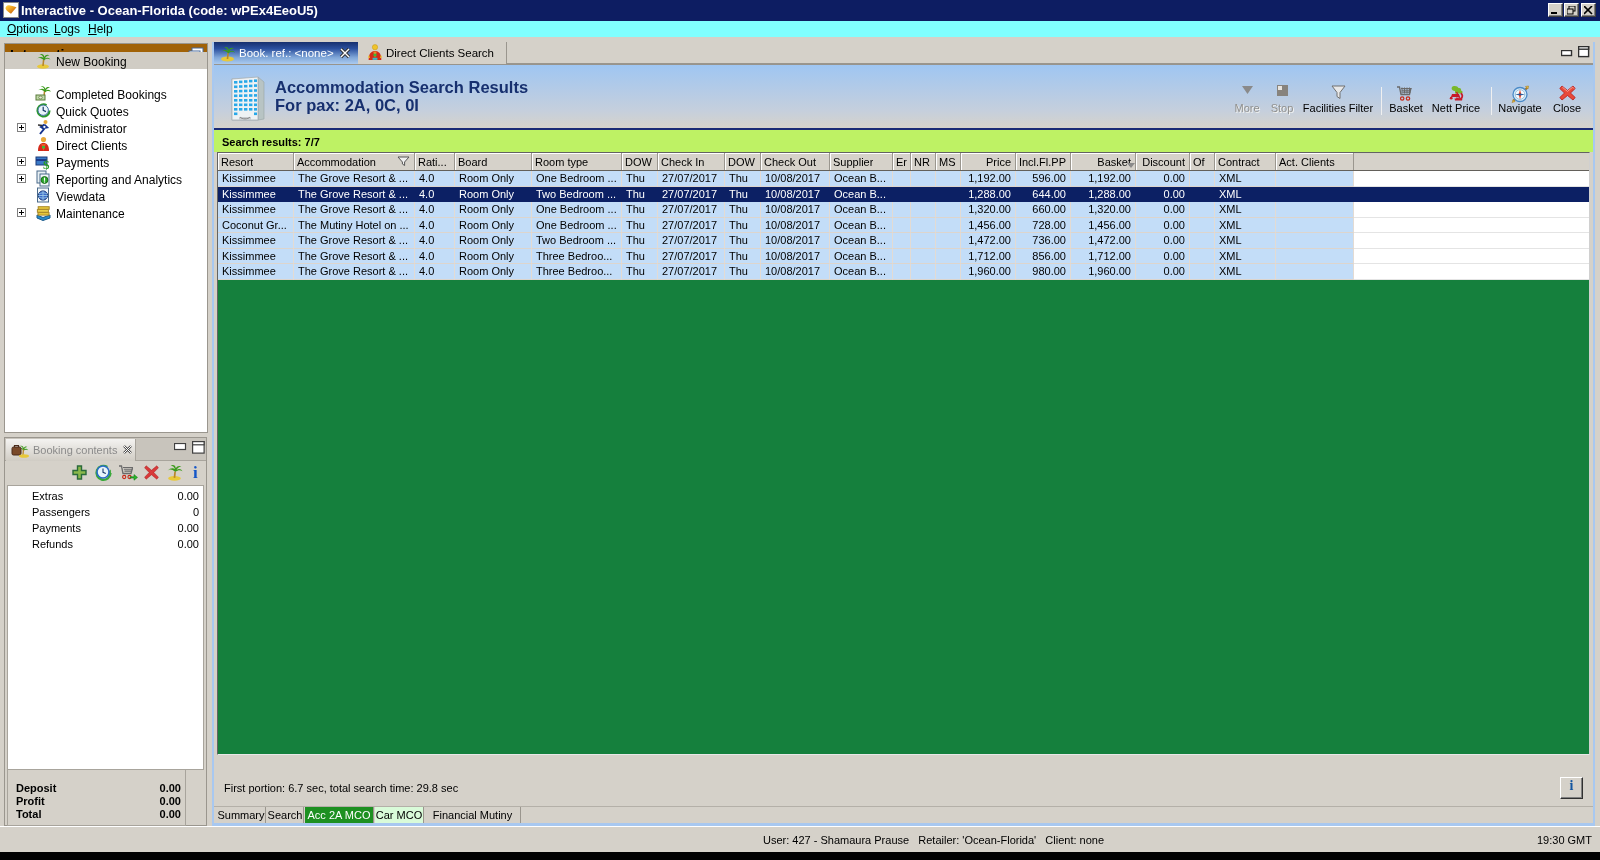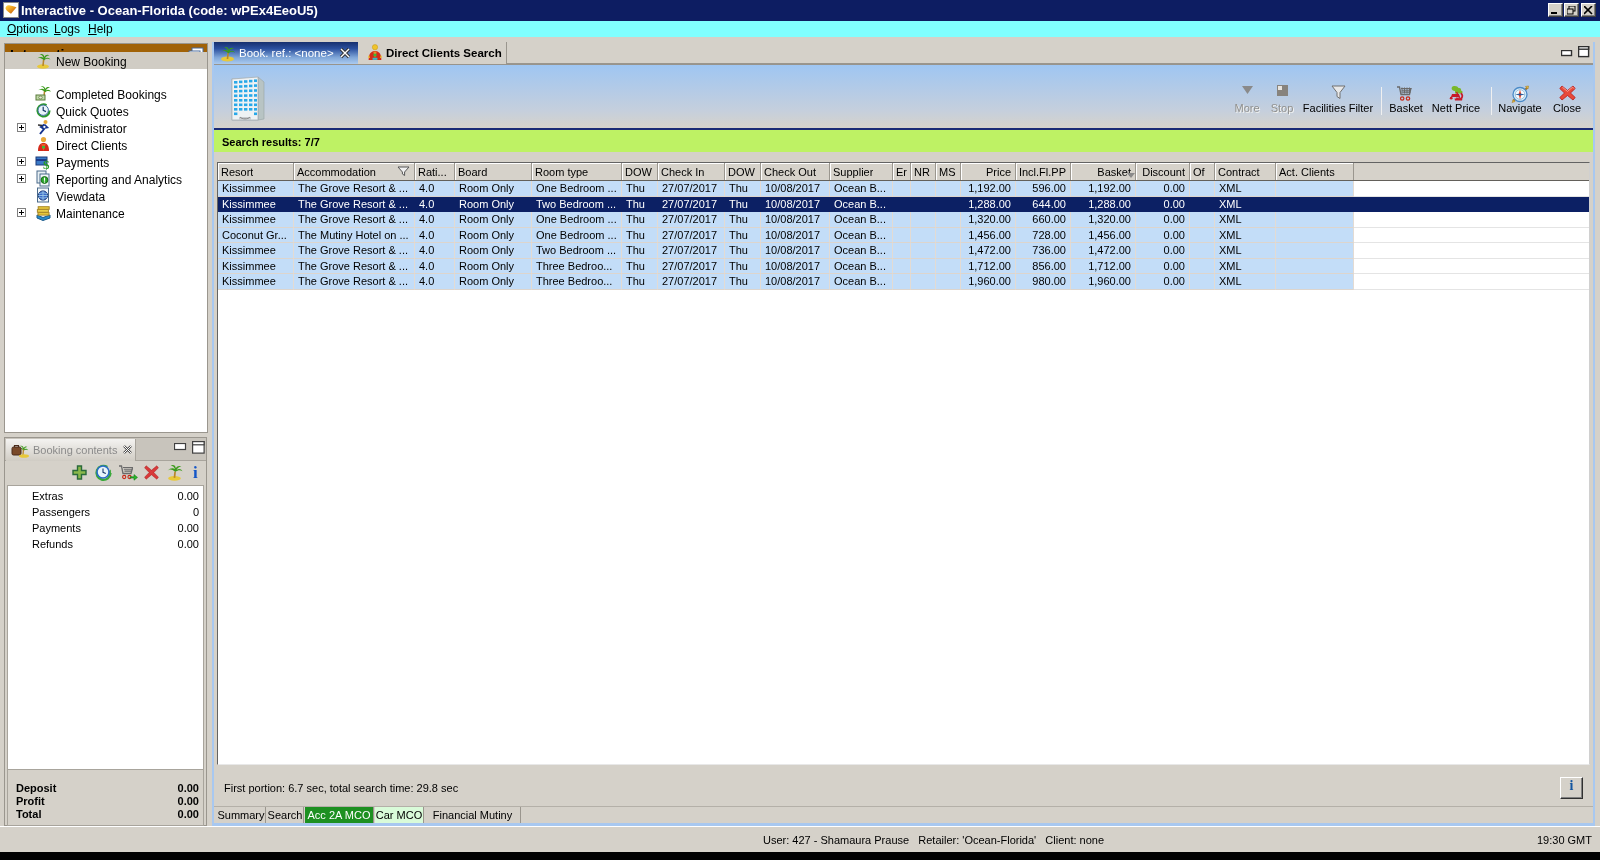--- a/index.html
+++ b/index.html
@@ -36,43 +36,43 @@
 
 #bookpanel { left:4px; top:437px; width:203px; height:389px; background:#d5d1c9; border:1px solid #9a968e; }
 #booktabs { left:0; top:0; width:201px; height:23px; background:#c8c4bc; border-bottom:1px solid #a8a49c; }
 #booktab { left:1px; top:1px; width:130px; height:22px; background:linear-gradient(#f4f3f1,#d0ccc4); border-right:1px solid #a8a49c; }
 #booktab .blabel { position:absolute; left:27px; top:5px; color:#8a8a8a; font-size:11px; white-space:nowrap; }
 #booktoolbar { left:0; top:23px; width:201px; height:24px; background:#d5d1c9; }
 #booklist { left:2px; top:47px; width:197px; height:285px; background:#fff; border:1px solid #a8a49c; }
 .bcrow { left:0; width:100%; height:16px; }
 .bcrow .l { position:absolute; left:24px; top:2px; }
 .bcrow .r { position:absolute; right:4px; top:2px; }
-#booktotals { left:2px; top:332px; width:197px; height:56px; border:1px solid #a8a49c; border-top:0; }
+#booktotals { left:2px; top:332px; width:179px; height:56px; border:1px solid #a8a49c; border-top:0; }
 .btrow { left:0; width:100%; height:13px; font-weight:bold; }
 .btrow .l { position:absolute; left:8px; top:0; }
 .btrow .r { position:absolute; right:4px; top:0; }
 
 
 #mainpanel { left:212px; top:42px; width:1383px; height:784px; background:#d5d1c9; border-left:2px solid #a8c8f0; border-right:2px solid #a8c8f0; border-bottom:0; }
 #tabrow { left:0; top:0; width:1379px; height:22px; background:#d5d1c9; border-bottom:1px solid #9a968e; }
 #tab1 { left:0; top:0; width:144px; height:22px; background:linear-gradient(#17306e 0%, #2a4f9e 30%, #7fa6d8 70%, #abcbf0 100%); }
 #tab1 .tl { position:absolute; left:25px; top:5px; color:#fff; font-size:11.5px; }
 #tab2 { left:144px; top:0; width:149px; height:22px; background:#d5d1c9; border-right:1px solid #9a968e; }
-#tab2 .tl { position:absolute; left:28px; top:5px; color:#000; font-size:11.5px;font-weight:bold; }
+#tab2 .tl { position:absolute; left:28px; top:5px; color:#000; font-size:11.5px; }
 #banner { left:0; top:22px; width:1379px; height:66px; background:linear-gradient(#9fc6f2 0%, #c5cfdd 72%, #d6d3cb 100%); border-bottom:2px solid #1b2b75; border-top:1px solid #98948c; }
 #bannertitle { left:61px; top:13px; color:#17306f; font-weight:bold; font-size:16.5px; line-height:18px; }
 .tbbtn { top:17px; text-align:center; color:#000; font-size:11px; }
 .tbbtn .ic { height:20px; padding-top:3px; }
 .tbbtn.dis { color:#90908e; text-shadow:1px 1px 0 #f4f4f2; }
 .tbsep { top:22px; width:1px; height:28px; background:#7a7a7a; border-right:1px solid #f0f0f0; }
 
 
 #searchstrip { left:0; top:88px; width:1379px; height:22px; background:#bef264; }
 #searchstrip b { position:absolute; left:8px; top:6px; font-size:11px; }
-#tablebox { left:3px; top:120px; width:1373px; height:603px; overflow:hidden; background:#ffffff; border:1px solid #636363; border-bottom:1px solid #e8e8e8; border-right:1px solid #d0d0d0;text-align:right; }
+#tablebox { left:3px; top:110px; width:1373px; height:603px; overflow:hidden; background:#15803d; border:1px solid #636363; border-bottom:1px solid #e8e8e8; border-right:1px solid #d0d0d0;text-align:right; }
 .hd { top:0; height:17px; background:#d6d2ca; border-right:1px solid #9a968e; box-shadow:inset 1px 1px 0 #fff; }
 .hd span { position:absolute; left:3px; top:3px; white-space:nowrap; overflow:hidden; }
 .hd.num span { left:auto; right:4px; }
 #tblhdr { left:0; top:0; width:1373px; height:18px; background:#d6d2ca; border-bottom:1px solid #63605a; }
 .row { left:0; width:1373px; height:15.5px; }
 .cell { position:absolute; top:0; height:15.5px; border-right:1px solid #e3dbd3; border-bottom:1px solid #ddd5cd; background:#c3ddf8; white-space:nowrap; overflow:hidden; }
 .cell span { position:absolute; left:4px; top:1px; }
 .cell.num span { left:auto; right:4px; }
 .row.sel .cell { background:#0c2064; color:#fff; border-right-color:#0c2064; border-bottom-color:#0c2064; }
 .rowtail { position:absolute; top:0; height:15.5px; border-bottom:1px solid #e4e4e4; background:#fff; }
@@ -384,20 +384,21 @@
             <rect x="9" y="35" width="3.4" height="2.6"></rect>
             <rect x="14" y="35" width="3.4" height="2.6"></rect>
             <rect x="19" y="35" width="3.4" height="2.6"></rect>
             <rect x="24" y="35" width="3" height="2.6"></rect>
             <rect x="4" y="39.5" width="3.4" height="2.6"></rect>
             <rect x="24" y="39.5" width="3" height="2.6"></rect>
           </g>
           <path d="M9 47 L9 44 L21 44 L21 47" fill="#c8ccd0"></path>
           <path d="M10 44 C12 46.5 18 46.5 20 44" fill="none" stroke="#888" stroke-width="1"></path>
         </svg></span>
+    <div class="abs" id="bannertitle">Accommodation Search Results<br>For pax: 2A, 0C, 0I</div>
     <div class="abs tbbtn dis" style="left:1011px;width:44px;"><div class="ic"><svg width="13" height="11">
             <path d="M1 1 L12 1 L6.5 9 Z" fill="#8a8a8a"></path>
           </svg></div>More</div>
     <div class="abs tbbtn dis" style="left:1048px;width:40px;"><div class="ic"><svg width="11" height="11">
             <rect x="0" y="0" width="11" height="11" fill="#87837d"></rect>
             <rect x="1" y="1" width="4" height="4" fill="#e8e4de"></rect>
           </svg></div>Stop</div>
     <div class="abs tbbtn" style="left:1085px;width:78px;"><div class="ic"><svg width="15" height="15">
             <path d="M1 1 L14 1 L9 7.5 L9 13.5 L6 11.5 L6 7.5 Z" fill="#e8e8e8" stroke="#707070"></path>
           </svg></div>Facilities Filter</div>

